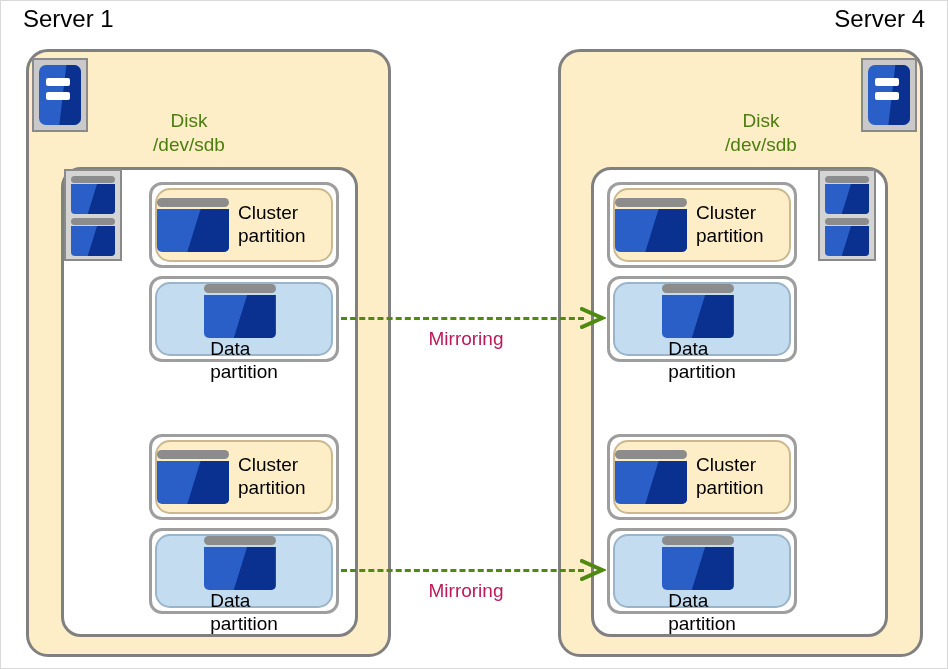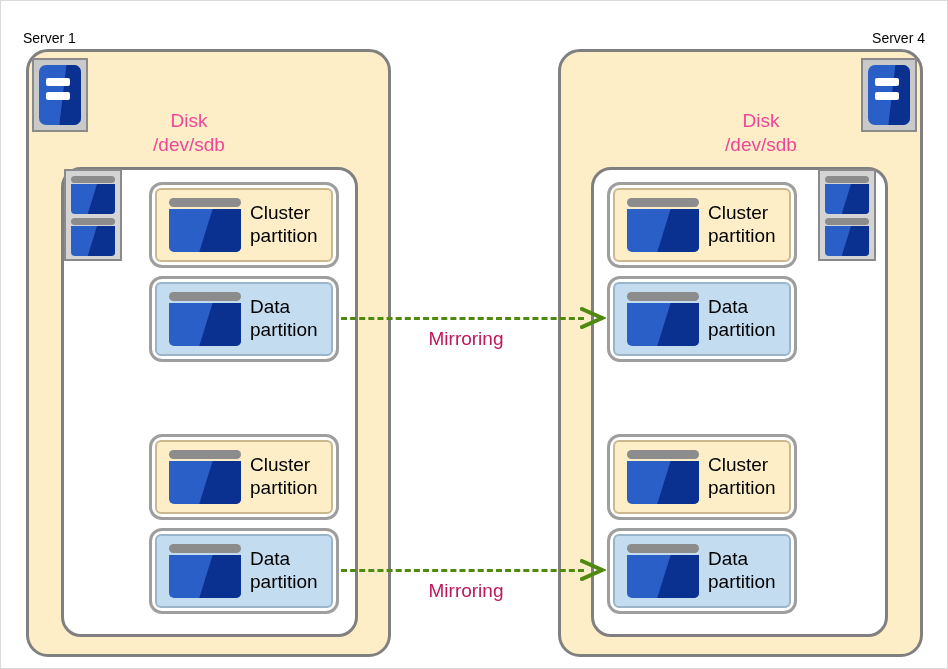--- a/index.html
+++ b/index.html
@@ -15,25 +15,24 @@
     position: relative;
     width: 948px; height: 669px;
     background: #ffffff;
     box-sizing: border-box;
     border: 1px solid #d9d9d9;
   }
 
   
   .server-label {
     position: absolute;
-    font-size: 14px;
+    font-size: 24px;
     color: #000000;
     white-space: nowrap;
     line-height: 1;
-    margin-top: 24px;
   }
 
   
   .server-panel {
     position: absolute;
     background: #fdeec8;
     border: 3px solid #808080;
     border-radius: 22px;
     box-sizing: border-box;
   }
@@ -44,21 +43,21 @@
     background: #ffffff;
     border: 3px solid #808080;
     border-radius: 20px;
     box-sizing: border-box;
   }
 
   
   .disk-title {
     position: absolute;
     font-size: 19px;
-    color: #ec4899;
+    color: #4d7c0f;
     text-align: center;
     line-height: 1.25;
     white-space: nowrap;
   }
 
   
   .server-icon {
     position: absolute;
     width: 56px; height: 74px;
     background: #c9c9c9;
@@ -126,32 +125,32 @@
   .partition {
     position: absolute;
     box-sizing: border-box;
     border: 3px solid #9e9e9e;
     border-radius: 13px;
     padding: 3px;
   }
   .partition .inner {
     width: 100%; height: 100%;
     box-sizing: border-box;
-    border-radius: 6px;
+    border-radius: 15px;
     display: flex;
     align-items: center;
-    padding-left: 12px;
   }
   .partition.cluster .inner {
     background: #fdeec8;
     border: 2px solid #cbb88e;
   }
   .partition.data .inner {
     background: #c3dcf0;
     border: 2px solid #9ab4c9;
+    flex-direction: column;
   }
   .p-icon {
     position: relative;
     width: 72px; height: 54px;
     flex: none;
     margin-right: 9px;
   }
   .p-icon .cap {
     position: absolute;
     left: 0; right: 0; top: 0; height: 9px;

